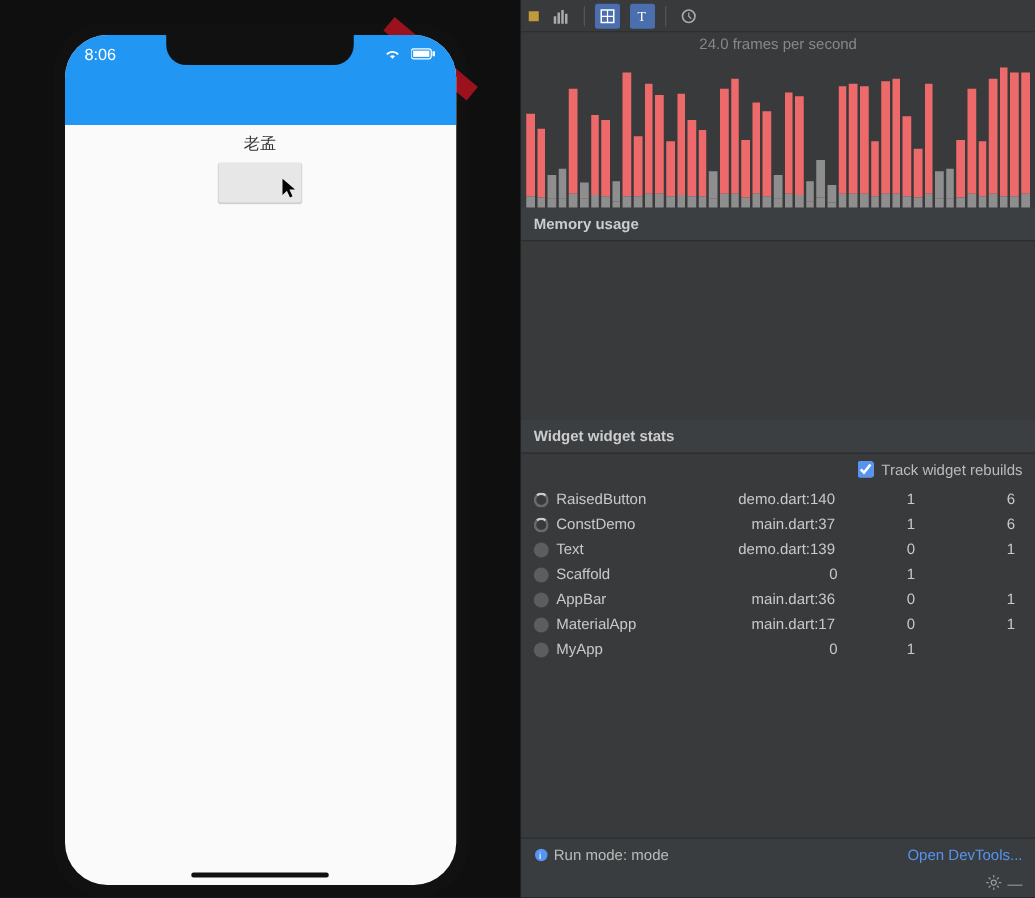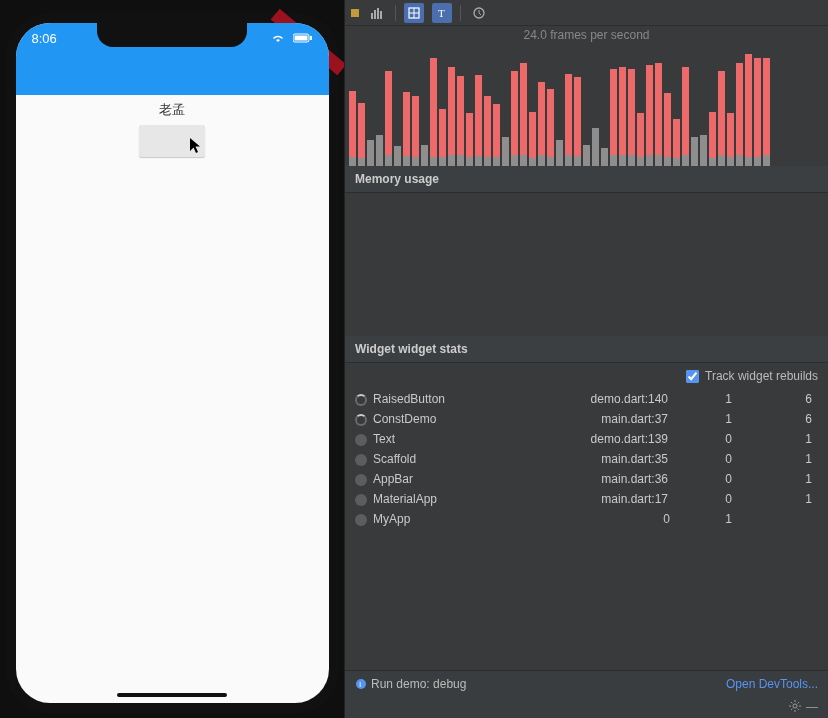--- a/index.html
+++ b/index.html
@@ -7,27 +7,27 @@
     font-family: -apple-system, "Segoe UI", Arial, sans-serif;
     background: #2b2b2b;
     width: 828px;
     height: 718px;
     overflow: hidden;
     color: #bbb;
     font-size: 12px;
     display: flex;
   }
   .simulator {
-    width: 344px;
+    width: 416px;
     height: 718px;
     position: relative;
     background: #0f0f0f;
     display: flex;
     justify-content: center;
-    align-items: center;
+    align-items: flex-end;
   }
   .phone {
     width: 333px;
     height: 700px;
     margin-top: 8px;
     border-radius: 42px;
     background: #111;
     padding: 10px;
     position: relative;
   }
@@ -176,21 +176,21 @@
   .widget-stats {
     flex: 1;
     background: #383a3c;
     border-top: 1px solid #2b2d2f;
     display: flex;
     flex-direction: column;
   }
   .track-row {
     display: flex;
     justify-content: flex-end;
-    align-items: flex-end;
+    align-items: flex-start;
     padding: 6px 10px;
     gap: 6px;
   }
   .track-row input { accent-color: #5694f1; }
   .table-head, .table-row {
     display: grid;
     grid-template-columns: 130px 1fr 62px 80px;
     padding: 3px 10px;
     align-items: center;
     font-size: 12px;
@@ -518,21 +518,20 @@
           <span class="num">6</span>
         </div>
         <div class="table-row">
           <span><span class="dot"></span>Text</span>
           <span class="loc">demo.dart:139</span>
           <span class="num">0</span>
           <span class="num">1</span>
         </div>
         <div class="table-row">
           <span><span class="dot"></span>Scaffold</span>
-          <span class="loc">main.dart:35</span>
           <span class="num">0</span>
           <span class="num">1</span>
         </div>
         <div class="table-row">
           <span><span class="dot"></span>AppBar</span>
           <span class="loc">main.dart:36</span>
           <span class="num">0</span>
           <span class="num">1</span>
         </div>
         <div class="table-row">
@@ -548,21 +547,21 @@
         </div>
       </div>
   </div>
 
   <div class="footer">
     <span class="info">
       <svg width="12" height="12" viewBox="0 0 12 12">
           <circle cx="6" cy="6" r="5" fill="#5694f1"></circle>
           <text x="4.3" y="9" font-size="8" fill="#fff">i</text>
         </svg>
-      <span>Run demo: debug</span>
+      <span>Run mode: mode</span>
     </span>
     <span class="link">Open DevTools...</span>
   </div>
   <div class="gear-bar">
     <span>
       <svg width="14" height="14" viewBox="0 0 14 14">
           <circle cx="7" cy="7" r="2" fill="none" stroke="#999"></circle>
           <path d="M7 1v2M7 11v2M1 7h2M11 7h2M3 3l1.4 1.4M9.6 9.6 11 11M11 3 9.6 4.4M4.4 9.6 3 11" stroke="#999"></path>
         </svg>
     </span>

